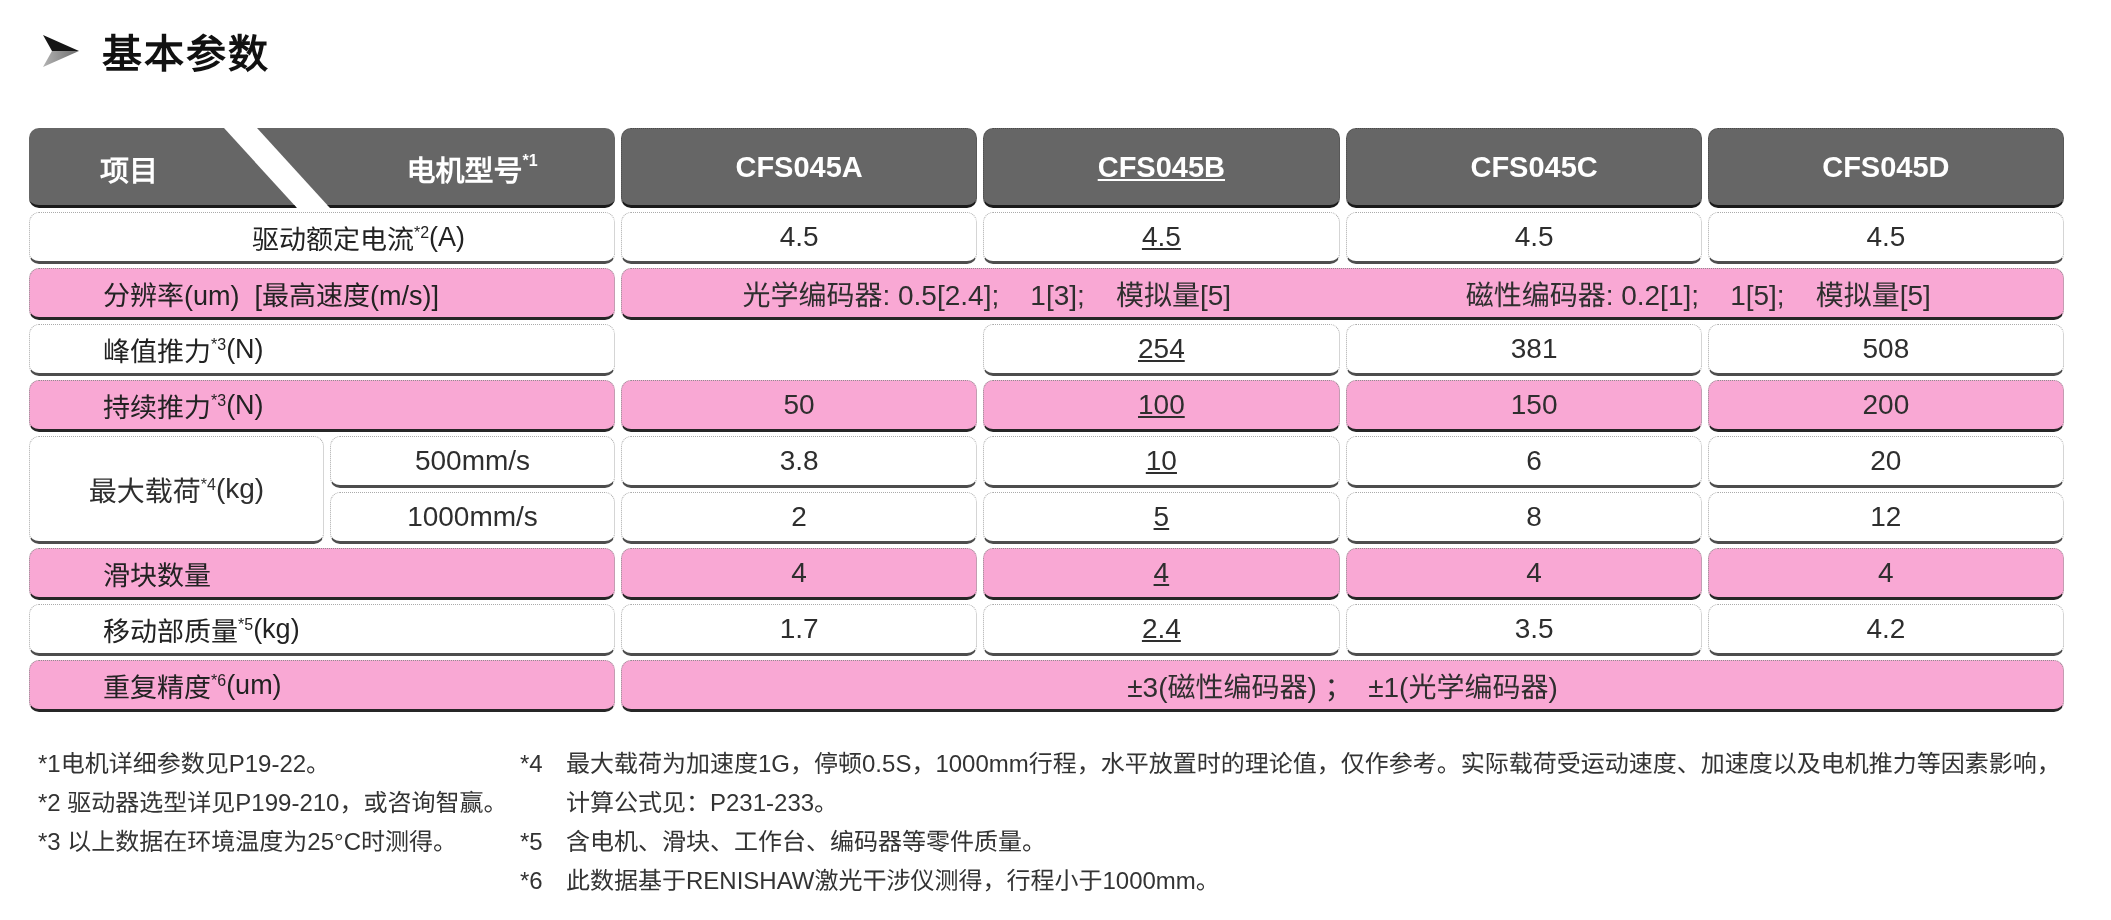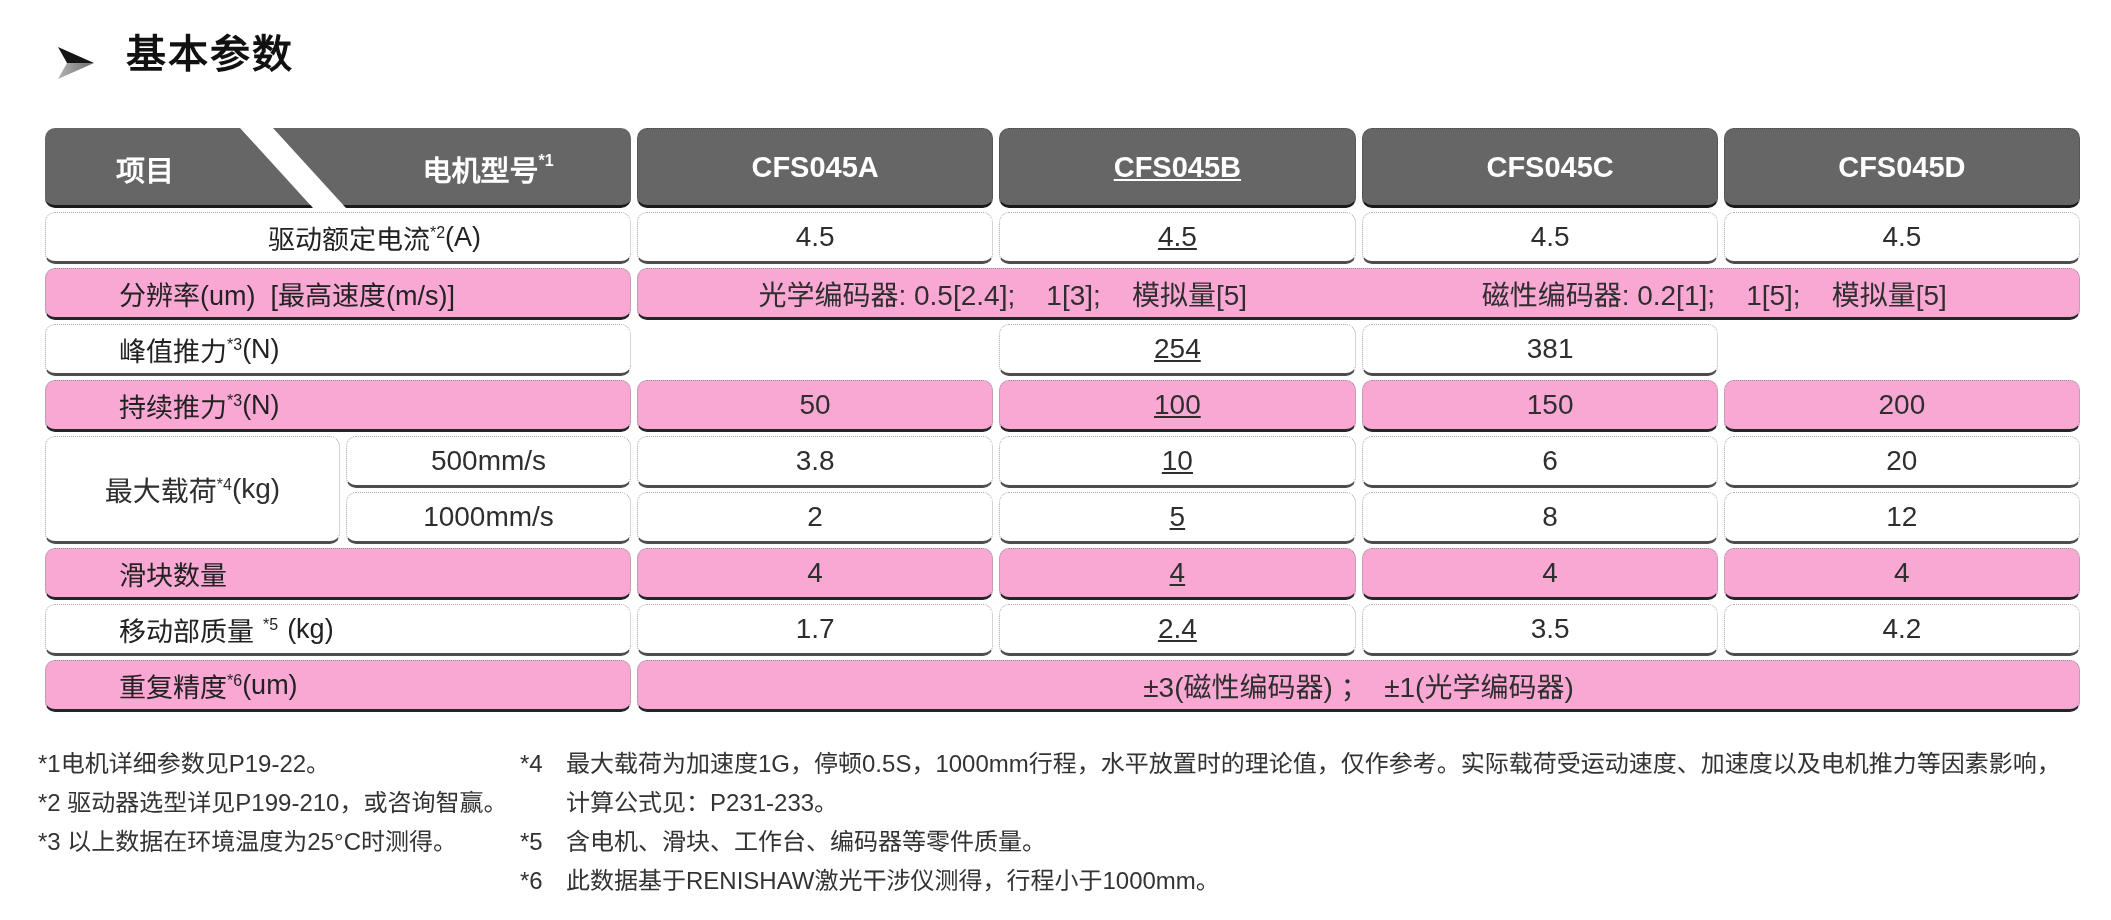--- a/index.html
+++ b/index.html
@@ -1,45 +1,45 @@
 <!DOCTYPE html>
 <html lang="zh-CN"><head>
 <meta charset="utf-8">
 <style>
   html,body{margin:0;padding:0;background:#ffffff;}
   body{width:2111px;height:920px;position:relative;overflow:hidden;
        font-family:"Liberation Sans","DejaVu Sans",sans-serif;color:#222;}
 
   
-  .title-row{position:absolute;top:22px;left:55px;display:flex;align-items:flex-end;gap:29px;}
+  .title-row{position:absolute;top:22px;left:40px;display:flex;align-items:center;gap:20px;}
   .title-row h1{margin:0;font-size:40px;font-weight:700;color:#111;letter-spacing:2px;}
 
   
-  .spec-table{position:absolute;top:128px;left:45px;width:2035px;
+  .spec-table{position:absolute;top:128px;left:29px;width:2035px;
               display:grid;
               grid-template-columns:295px 285px repeat(4,1fr);
               grid-template-rows:80px repeat(9,52px);
               column-gap:6px;row-gap:4px;}
 
   .cell{box-sizing:border-box;border-radius:10px;display:flex;align-items:center;
         justify-content:center;font-size:28px;color:#2e2e2e;}
   .white{background:#ffffff;border:1px dotted #ababab;border-bottom:3px solid #4d4d4d;}
   .gray{background:#f9a8d4;border:1px dotted #8f8f8f;border-bottom:3px solid #262626;}
   .dark{background:#666666;border:1px dotted #4a4a4a;border-bottom:3px solid #1a1a1a;
         color:#ffffff;font-weight:700;font-size:29px;}
   .lbl{justify-content:flex-start;padding-left:73px;font-size:27px;color:#222;}
   .lbl .t,.span-txt{white-space:pre;}
   sup{font-size:16px;line-height:0;position:relative;top:-4px;}
 
   
   .ccl{grid-column:1/3;} .cc1{grid-column:3;} .cc2{grid-column:4;text-decoration:underline;}
   .cc3{grid-column:5;padding-left:21px;} .cc4{grid-column:6;} .ccspan{grid-column:3/7;}
   .rr1{grid-row:1;} .rr2{grid-row:2;justify-content:center;} .rr3{grid-row:3;} .rr4{grid-row:4;}
   .rr5{grid-row:5;} .rr6{grid-row:6;} .rr7{grid-row:7;} .rr8{grid-row:8;}
-  .rr9{grid-row:9;gap:9px;} .rr10{grid-row:10;}
+  .rr9{grid-row:9;} .rr10{grid-row:10;}
   .rowspan2{grid-row:6/8;grid-column:1;}
   .subcol{grid-column:2;}
 
   
   .corner{position:relative;grid-column:1/3;grid-row:1;}
   .corner .shape{position:absolute;inset:0;background:#666666;border-radius:10px;
                  box-sizing:border-box;border-bottom:3px solid #1a1a1a;}
   .corner .left-shape{clip-path:polygon(0 0,195px 0,268px 100%,0 100%);}
   .corner .right-shape{clip-path:polygon(228px 0,100% 0,100% 100%,301px 100%);}
   .corner .txt{position:absolute;top:50%;transform:translateY(-50%);
@@ -107,20 +107,21 @@
     <span class="span-half span-txt">磁性编码器: 0.2[1];    1[5];    模拟量[5]</span>
   </div>
 
   <div class="cell white lbl ccl rr4">
     <span class="t">峰值推力</span>
       <sup>*3</sup>
       <span class="t">(N)</span>
   </div>
   <div class="cell white cc2 rr4">254</div>
   <div class="cell white cc3 rr4">381</div>
+  <div class="cell white cc4 rr4">508</div>
 
   <div class="cell gray lbl ccl rr5">
     <span class="t">持续推力</span>
       <sup>*3</sup>
       <span class="t">(N)</span>
   </div>
   <div class="cell gray cc1 rr5">50</div>
   <div class="cell gray cc2 rr5">100</div>
   <div class="cell gray cc3 rr5">150</div>
   <div class="cell gray cc4 rr5">200</div>

